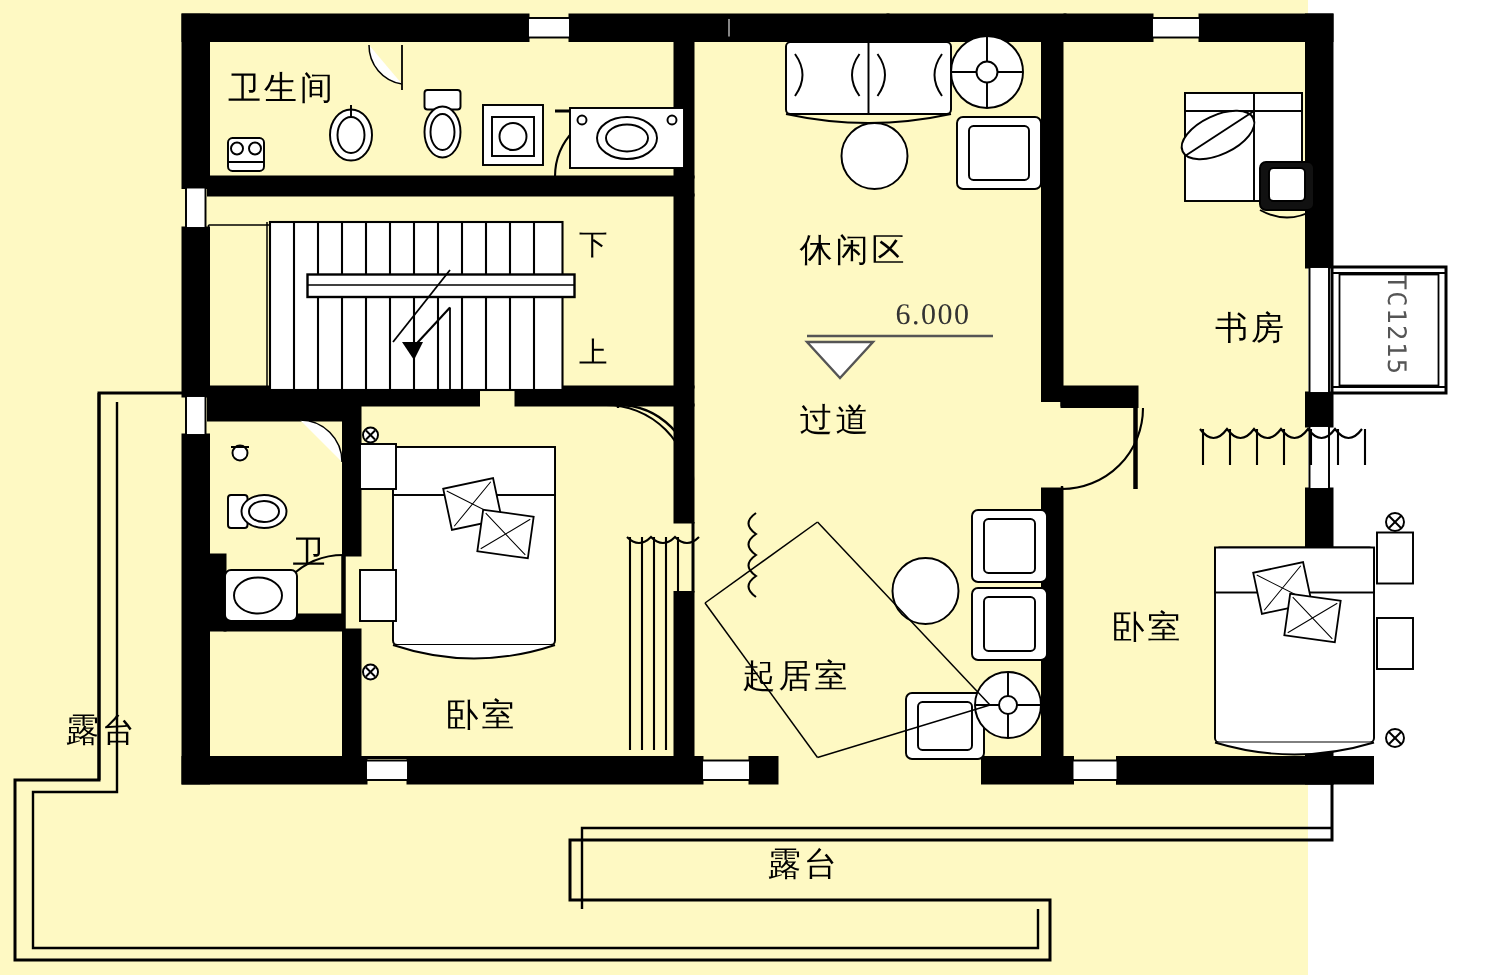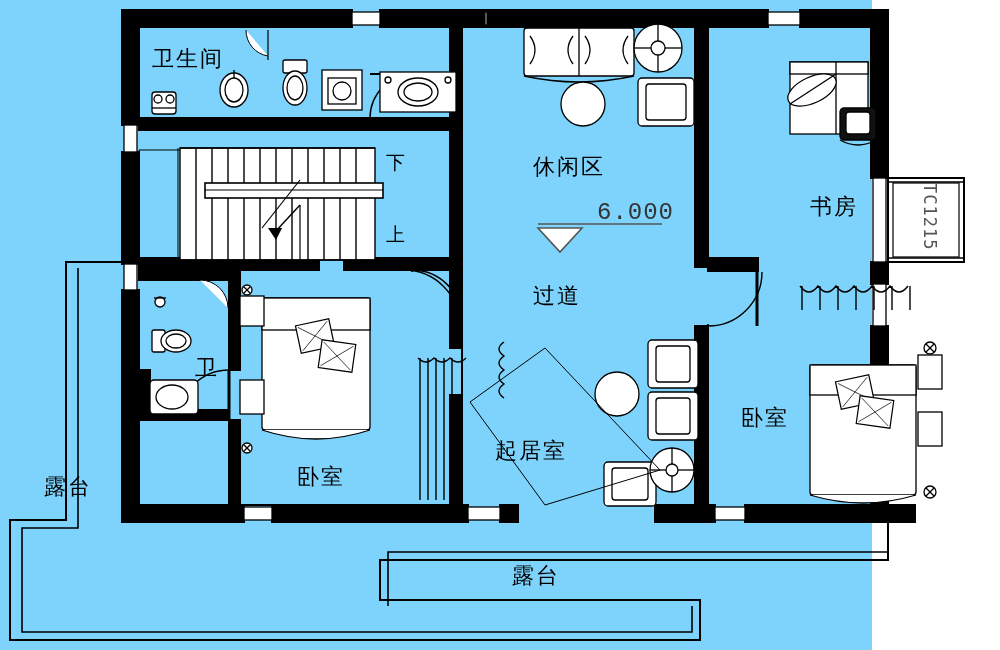--- a/index.html
+++ b/index.html
@@ -1,22 +1,22 @@
 <!DOCTYPE html>
 <html><head>
 <meta charset="utf-8">
 <style>
   html,body{margin:0;padding:0;background:#ffffff;}
   body{width:1000px;height:650px;overflow:hidden;font-family:"DejaVu Sans","Liberation Sans",sans-serif;}
-  #stage{position:relative;width:872px;height:650px;background:#7dd3fc;}
+  #stage{position:relative;width:872px;height:650px;background:#fef9c3;}
   #stage svg{position:absolute;left:0;top:0;}
   .lbl{position:absolute;color:#000;white-space:nowrap;font-family:"DejaVu Sans","Liberation Sans",sans-serif;}
   .lbl-room{font-size:22px;letter-spacing:2px;}
   .lbl-small{font-size:19px;letter-spacing:1px;}
-  .lbl-elev{font-size:24px;color:#333;letter-spacing:1px;font-family:Liberation Mono, monospace;}
+  .lbl-elev{font-size:20px;color:#333;letter-spacing:1px;font-family:Liberation Serif, serif;}
   .lbl-win{font-size:17px;color:#555;letter-spacing:1px;font-family:"DejaVu Sans Mono","Liberation Mono",monospace;}
   .vert{writing-mode:vertical-rl;text-orientation:mixed;}
 </style>
 </head>
 <body>
 
 <div id="stage">
 
   <svg width="1000" height="650" viewBox="0 0 1000 650">
     <defs>
@@ -316,22 +316,22 @@
       <line x1="484" y1="10" x2="484" y2="27"></line>
       <line x1="590" y1="10" x2="590" y2="27"></line>
     </g>
   </svg>
 
   <div class="lbl lbl-room" style="left:152px;top:44px;">卫生间</div>
   <div class="lbl lbl-small" style="left:386px;top:150px;">下</div>
   <div class="lbl lbl-small" style="left:386px;top:222px;">上</div>
   <div class="lbl lbl-room" style="left:533px;top:152px;text-align:center;">休闲区</div>
   <div class="lbl lbl-elev" style="left:597px;top:199px;">6.000</div>
-  <div class="lbl lbl-room" style="left:533px;top:281px;">过道</div>
-  <div class="lbl lbl-room" style="left:810px;top:192px;">书房</div>
+  <div class="lbl lbl-room" style="left:533px;top:265px;">过道</div>
+  <div class="lbl lbl-room" style="left:810px;top:204px;">书房</div>
   <div class="lbl lbl-win vert" style="left:920px;top:183px;">TC1215</div>
   <div class="lbl lbl-room" style="left:195px;top:353px;">卫</div>
   <div class="lbl lbl-room" style="left:297px;top:462px;">卧室</div>
   <div class="lbl lbl-room" style="left:495px;top:436px;">起居室</div>
   <div class="lbl lbl-room" style="left:741px;top:403px;">卧室</div>
   <div class="lbl lbl-room" style="left:44px;top:472px;">露台</div>
   <div class="lbl lbl-room" style="left:512px;top:561px;">露台</div>
 
 </div>
 

